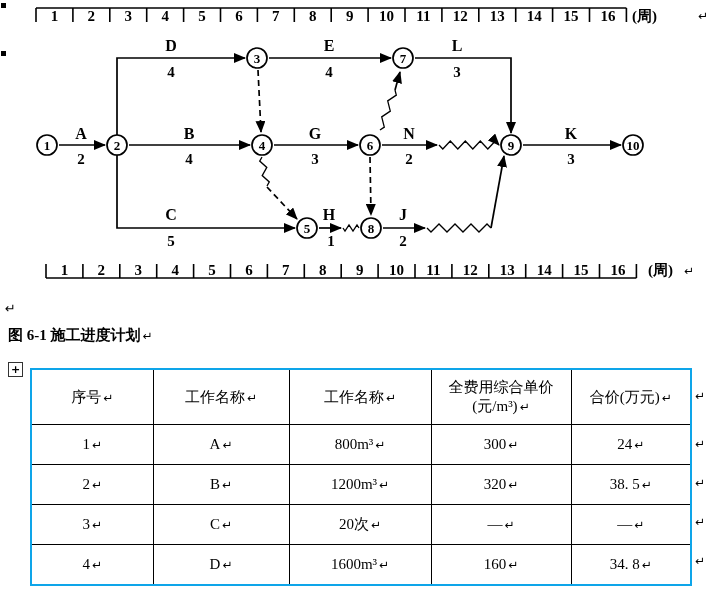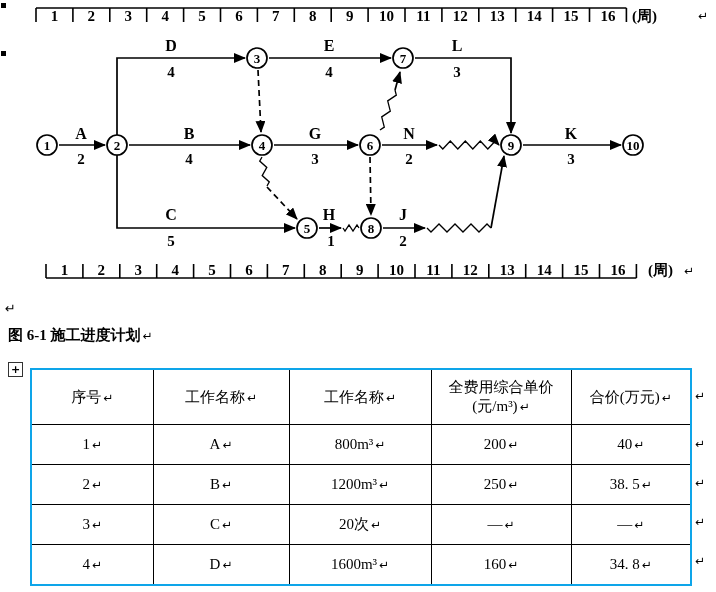--- a/index.html
+++ b/index.html
@@ -257,28 +257,28 @@
             <div><span>(元/m³)</span><span class="mark">↵</span></div>
           </th>
           <th><span>合价(万元)</span><span class="mark">↵</span></th>
         </tr>
       </thead>
       <tbody>
         <tr>
           <td><span>1</span><span class="mark">↵</span></td>
           <td><span>A</span><span class="mark">↵</span></td>
           <td><span>800m³</span><span class="mark">↵</span></td>
-          <td><span>200</span><span class="mark">↵</span></td>
-          <td><span>40</span><span class="mark">↵</span></td>
+          <td><span>300</span><span class="mark">↵</span></td>
+          <td><span>24</span><span class="mark">↵</span></td>
         </tr>
         <tr>
           <td><span>2</span><span class="mark">↵</span></td>
           <td><span>B</span><span class="mark">↵</span></td>
           <td><span>1200m³</span><span class="mark">↵</span></td>
-          <td><span>250</span><span class="mark">↵</span></td>
+          <td><span>320</span><span class="mark">↵</span></td>
           <td><span>38. 5</span><span class="mark">↵</span></td>
         </tr>
         <tr>
           <td><span>3</span><span class="mark">↵</span></td>
           <td><span>C</span><span class="mark">↵</span></td>
           <td><span>20次</span><span class="mark">↵</span></td>
           <td><span>—</span><span class="mark">↵</span></td>
           <td><span>—</span><span class="mark">↵</span></td>
         </tr>
         <tr>

